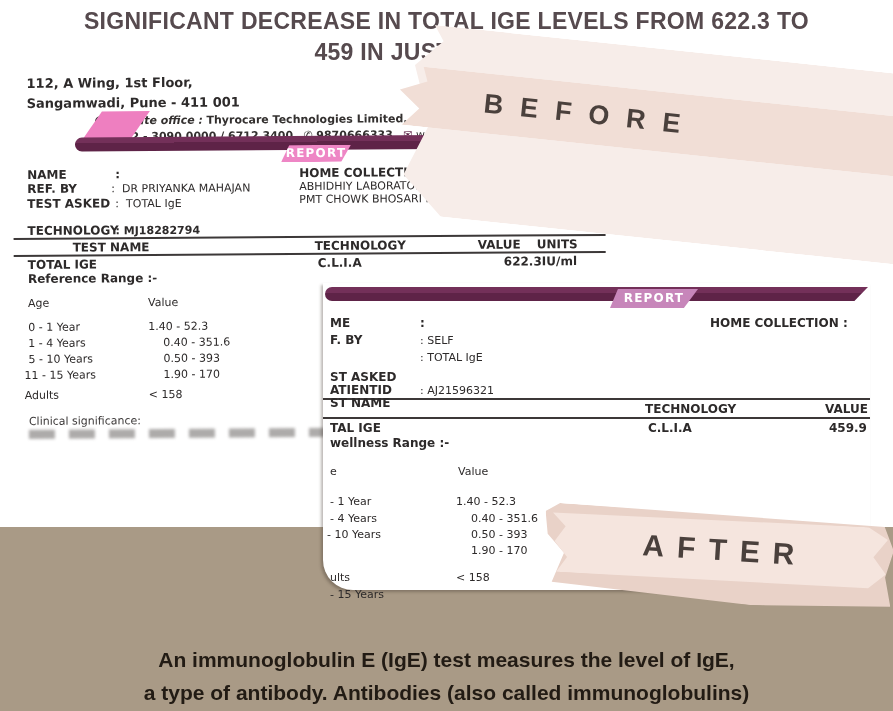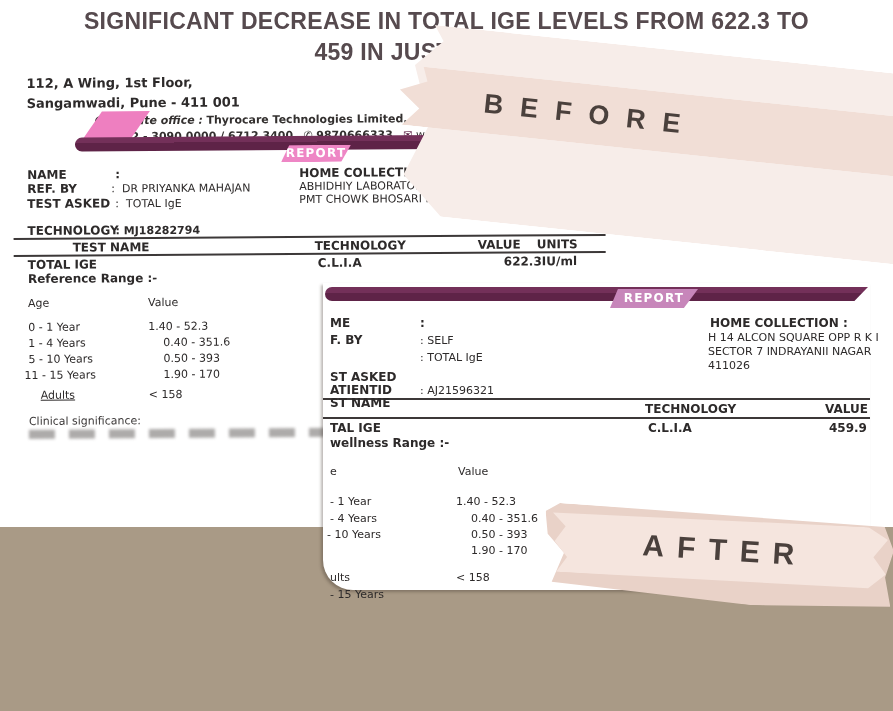--- a/index.html
+++ b/index.html
@@ -152,51 +152,50 @@
     <div class="abs t11" style="left:28px; top:229px;">Age</div>
     <div class="abs t11" style="left:148px; top:229px;">Value</div>
     <div class="abs t11" style="left:28px; top:253px;">0 -  1 Year</div>
     <div class="abs t11" style="left:148px; top:253px;">1.40 - 52.3</div>
     <div class="abs t11" style="left:28px; top:269px;">1 -  4 Years</div>
     <div class="abs t11" style="left:163px; top:269px;">0.40 - 351.6</div>
     <div class="abs t11" style="left:28px; top:285px;">5 - 10 Years</div>
     <div class="abs t11" style="left:163px; top:285px;">0.50 - 393</div>
     <div class="abs t11" style="left:24px; top:301px;">11 - 15 Years</div>
     <div class="abs t11" style="left:163px; top:301px;">1.90 - 170</div>
-    <div class="abs t11" style="left:40px; top:321px;text-decoration:underline;">Adults</div>
+    <div class="abs t11" style="left:24px; top:321px;">Adults</div>
     <div class="abs t11" style="left:148px; top:321px;">&lt; 158</div>
 
     <div class="abs t11" style="left:28px; top:347px; color:#3b3838;">Clinical significance:</div>
     <div class="abs" id="smudge" style="left:28px; top:362px; width:565px;"></div>
   </div>
 
   <div id="tan-band"></div>
+  <div id="caption">
+    <div>An immunoglobulin E (IgE) test measures the level of IgE,</div>
+    <div>a type of antibody. Antibodies (also called immunoglobulins)</div>
+  </div>
 
   <div id="before-wash"></div>
   <div id="before-ribbon">
     <span class="ribbon-text">BEFORE</span>
   </div>
 
   <div id="report-after" class="rpt">
     <div class="abs bar" style="left:2px; top:4px; width:543px; height:14px; border-radius:9px 0 0 9px; clip-path:polygon(0 0, 100% 0, 97.5% 100%, 0 100%);"></div>
     <div class="abs badge" style="left:287px; top:6px; width:88px; height:19px; line-height:19px; background:#c786ba; clip-path:polygon(9% 0, 100% 0, 84% 100%, 0 100%);">REPORT</div>
 
     <div class="abs b t12" style="left:7px; top:33px;">ME</div>
     <div class="abs b t12" style="left:97px; top:33px;">:</div>
     <div class="abs b t12" style="left:7px; top:50px;">F. BY</div>
     <div class="abs t11" style="left:97px; top:51px;">:  SELF</div>
     <div class="abs b t12" style="left:7px; top:67px;margin-top:20px;">ST ASKED</div>
     <div class="abs t11" style="left:97px; top:68px;">:  TOTAL IgE</div>
 
     <div class="abs b t12" style="left:387px; top:33px;">HOME COLLECTION :</div>
-    <div class="abs t11" style="left:385px; top:48px; line-height:14px; white-space:nowrap;">
-      <div>H 14 ALCON SQUARE OPP R K I</div>
-      <div>SECTOR 7 INDRAYANII NAGAR</div>
-      <div>411026</div>
-    </div>
 
     <div class="abs b t12" style="left:7px; top:100px;">ATIENTID</div>
     <div class="abs t11" style="left:97px; top:101px;">:  AJ21596321</div>
 
     <div class="abs hline" style="left:0; top:115px; width:547px;"></div>
     <div class="abs b t12" style="left:7px; top:113px;">ST NAME</div>
     <div class="abs b t12" style="left:322px; top:119px;">TECHNOLOGY</div>
     <div class="abs b t12" style="left:502px; top:119px;">VALUE</div>
     <div class="abs hline" style="left:0; top:134px; width:547px;"></div>
     <div class="abs b t12" style="left:7px; top:138px;">TAL IGE</div>

